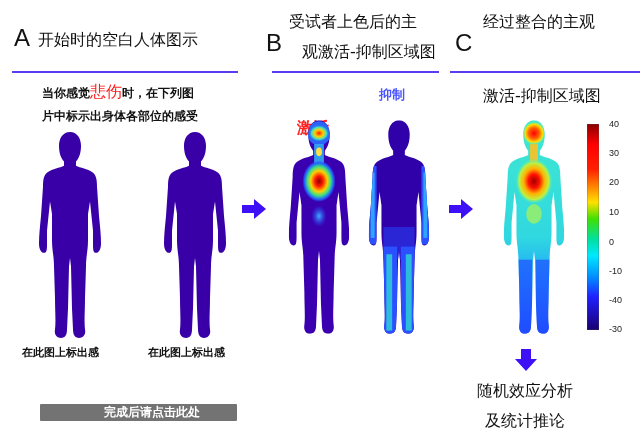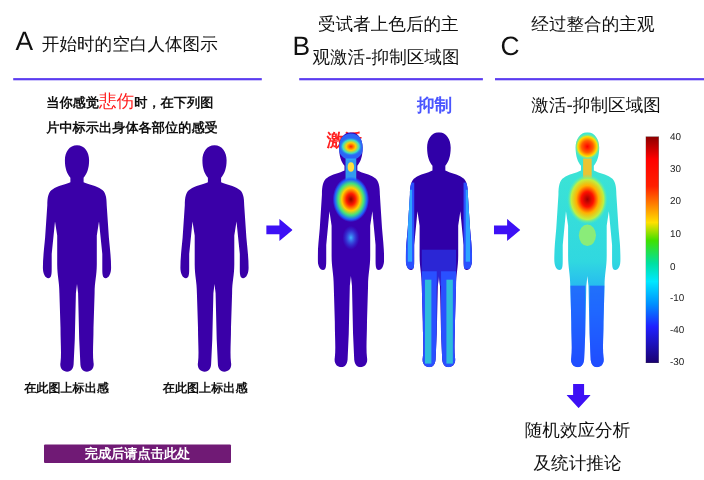--- a/index.html
+++ b/index.html
@@ -5,24 +5,24 @@
   html, body { margin:0; padding:0; background:#ffffff; }
   body { width:640px; height:436px; position:relative; overflow:hidden;
          font-family:"DejaVu Sans","Liberation Sans",sans-serif; color:#111; }
   .abs { position:absolute; }
   .letter { font-family:"Liberation Sans",sans-serif; font-size:24px; color:#111; }
   .htitle { font-size:16px; line-height:28px; color:#111; white-space:nowrap; }
   .rule { height:2px; background:#5b3cf0; }
   .instr { font-size:12px; color:#111; line-height:25px; white-space:nowrap; font-weight:bold; }
   .hl { color:#ff1a1a; font-size:16px; font-weight:normal; }
   .label-act { color:#ff2020; font-size:16px; font-weight:bold;margin-top:32px; }
-  .label-inh { color:#4a55ff; font-size:16px; font-weight:bold; }
+  .label-inh { color:#4a55ff; font-size:13px; font-weight:bold; }
   .small { font-size:11px; line-height:25px; font-weight:bold; color:#111; white-space:nowrap; }
-  .btn { background:#701a75; color:#ffffff; font-size:12px; font-weight:bold; text-align:center;
-         line-height:16px; border-radius:1px; cursor:pointer; }
+  .btn { background:#737373; color:#ffffff; font-size:12px; font-weight:bold; text-align:center;
+         line-height:16px; border-radius:1px; cursor:pointer;padding-left:27px; }
   .tick { font-family:"Liberation Sans",sans-serif; font-size:9px; color:#222; }
   .concl { font-size:16px; color:#111; line-height:30px; text-align:center; white-space:nowrap; }
   svg { display:block; }
 </style>
 </head>
 <body>
 
 <svg width="0" height="0" style="position:absolute">
   <defs>
     <symbol id="bodyshape" viewBox="0 0 80 200">
@@ -127,21 +127,21 @@
 <div class="abs btn" style="left:40px;top:404px;width:170px;height:17px;">完成后请点击此处</div>
 
 <div class="abs" style="left:242px;top:199px;">
   <svg width="24" height="20" viewBox="0 0 24 20">
       <path d="M0 6 H12 V0 L24 10 L12 20 V14 H0 Z" fill="#3d10f5"></path>
     </svg>
 </div>
 
 <div class="abs letter" style="left:266px;top:29px;">B</div>
 <div class="abs htitle" style="left:289px;top:8px;">受试者上色后的主</div>
-<div class="abs htitle" style="left:284px;top:38px;">观激活-抑制区域图</div>
+<div class="abs htitle" style="left:302px;top:38px;">观激活-抑制区域图</div>
 <div class="abs rule" style="left:272px;top:71px;width:167px;"></div>
 
 <div class="abs label-act" style="left:297px;top:86px;">激活</div>
 <div class="abs label-inh" style="left:379px;top:86px;">抑制</div>
 
 <div class="abs" style="left:280px;top:118px;width:78px;height:218px;">
   <svg width="78" height="218" viewBox="0 0 80 200" preserveAspectRatio="none">
     <g clip-path="url(#clip-body)">
       <rect x="0" y="0" width="80" height="200" fill="#3a00b0"></rect>
       <ellipse cx="40" cy="14" rx="12" ry="11" fill="#2a70ff" opacity="0.9"></ellipse>

